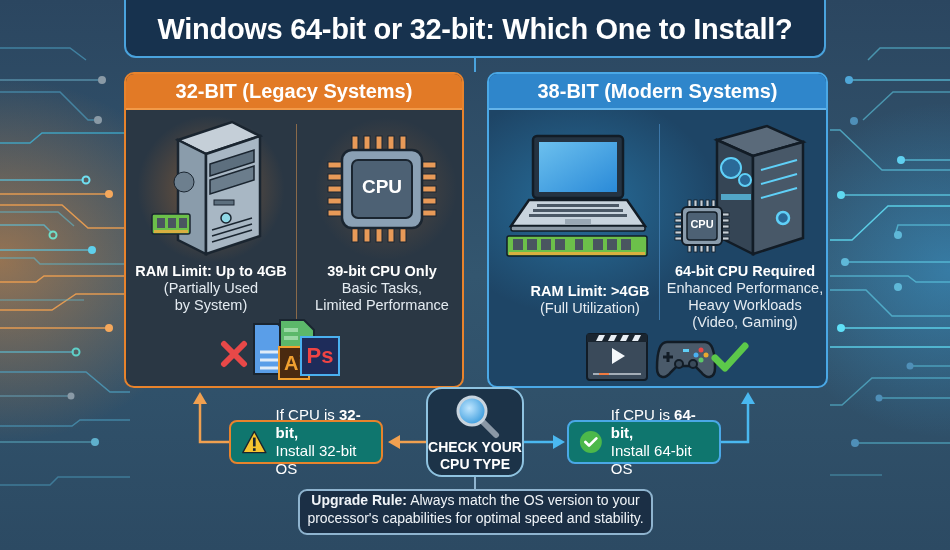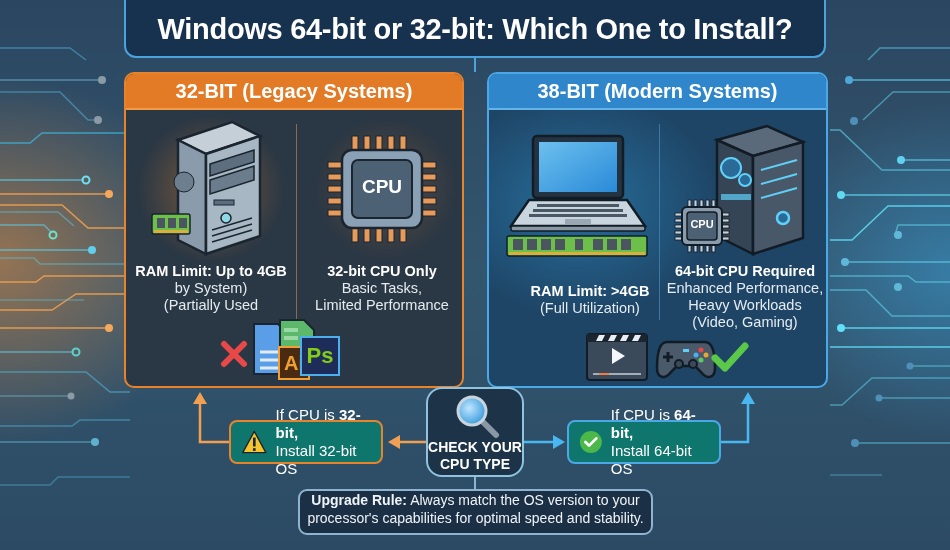--- a/index.html
+++ b/index.html
@@ -137,22 +137,22 @@
         <line x1="64" y1="124" x2="104" y2="112"></line>
       </g>
     <rect x="4" y="96" width="38" height="20" rx="2" fill="#6cc04a" stroke="#1a2530" stroke-width="1.5"></rect>
     <rect x="9" y="100" width="8" height="10" fill="#4a5560"></rect>
       <rect x="20" y="100" width="8" height="10" fill="#4a5560"></rect>
       <rect x="31" y="100" width="8" height="10" fill="#4a5560"></rect>
     <rect x="6" y="112" width="34" height="3" fill="#d8b040"></rect>
   </svg>
   <div class="abs feat" style="left:0;top:188px;width:170px">
     <div class="b">RAM Limit: Up to 4GB</div>
+    <div class="n">(Partially Used</div>
     <div class="n">by System)</div>
-    <div class="n">(Partially Used</div>
   </div>
 
   <div class="abs glow-o" style="left:180px;top:40px;width:160px;height:150px;opacity:.6"></div>
   <div class="abs" style="left:198px;top:58px;width:116px;height:114px">
     <svg width="116" height="114" viewBox="0 0 116 114">
       <g fill="#e89a58" stroke="#1a2530" stroke-width="1">
         <rect x="28" y="4" width="6" height="16"></rect>
           <rect x="40" y="4" width="6" height="16"></rect>
           <rect x="52" y="4" width="6" height="16"></rect>
           <rect x="64" y="4" width="6" height="16"></rect>
@@ -172,21 +172,21 @@
           <rect x="96" y="54" width="16" height="6"></rect>
           <rect x="96" y="66" width="16" height="6"></rect>
           <rect x="96" y="78" width="16" height="6"></rect>
       </g>
       <rect x="18" y="18" width="80" height="78" rx="10" fill="#8aa0b4" stroke="#1a2530" stroke-width="2.5"></rect>
       <rect x="28" y="28" width="60" height="58" rx="6" fill="#4d6174" stroke="#1a2530" stroke-width="2"></rect>
     </svg>
     <div class="abs" style="left:28px;top:44px;width:60px;text-align:center;font-weight:700;font-size:19px">CPU</div>
   </div>
   <div class="abs feat" style="left:172px;top:188px;width:168px">
-    <div class="b">32-bit CPU Only</div>
+    <div class="b">39-bit CPU Only</div>
     <div class="n">Basic Tasks,</div>
     <div class="n">Limited Performance</div>
   </div>
 
   <div class="abs" style="left:94px;top:244px;width:130px;height:62px">
     <svg class="abs" style="left:0;top:22px" width="28" height="28" viewBox="0 0 28 28">
       <path d="M4 4 L24 24 M24 4 L4 24" stroke="#e84848" stroke-width="6" stroke-linecap="round"></path>
     </svg>
     <svg class="abs" style="left:32px;top:4px" width="40" height="54" viewBox="0 0 40 54">
       <path d="M2 2 H26 L38 14 V52 H2 Z" fill="#5a9ee8" stroke="#1a2530" stroke-width="2"></path>
@@ -195,21 +195,21 @@
           <line x1="8" y1="38" x2="30" y2="38"></line>
           <line x1="8" y1="46" x2="30" y2="46"></line>
         </g>
     </svg>
     <svg class="abs" style="left:58px;top:0" width="38" height="34" viewBox="0 0 38 34">
       <path d="M2 2 H26 L36 12 V32 H2 Z" fill="#5cb86a" stroke="#1a2530" stroke-width="2"></path>
       <rect x="6" y="10" width="14" height="4" fill="#9ad8a4"></rect>
         <rect x="6" y="18" width="14" height="4" fill="#9ad8a4"></rect>
     </svg>
     <div class="abs" style="left:58px;top:28px;width:32px;height:34px;background:#4a2a10;border:2px solid #f0a030;color:#f0a030;font-weight:700;font-size:20px;display:flex;align-items:center;justify-content:center">Ai</div>
-    <div class="abs" style="left:80px;top:18px;width:40px;height:40px;background:#1e2c5a;border:2px solid #4ab0f0;color:#84cc16;font-weight:700;font-size:22px;display:flex;align-items:center;justify-content:center">Ps</div>
+    <div class="abs" style="left:80px;top:18px;width:40px;height:40px;background:#1e2c5a;border:2px solid #4ab0f0;color:#ef4444;font-weight:700;font-size:22px;display:flex;align-items:center;justify-content:center">Ps</div>
   </div>
 </div>
 
 <div class="abs panel p64">
   <div class="phead">38-BIT (Modern Systems)</div>
   <div class="abs divider"></div>
 
   <svg class="abs" style="left:12px;top:54px" width="150" height="130" viewBox="0 0 150 130">
     <defs>
         <linearGradient id="scr" x1="0" y1="0" x2="1" y2="1">

